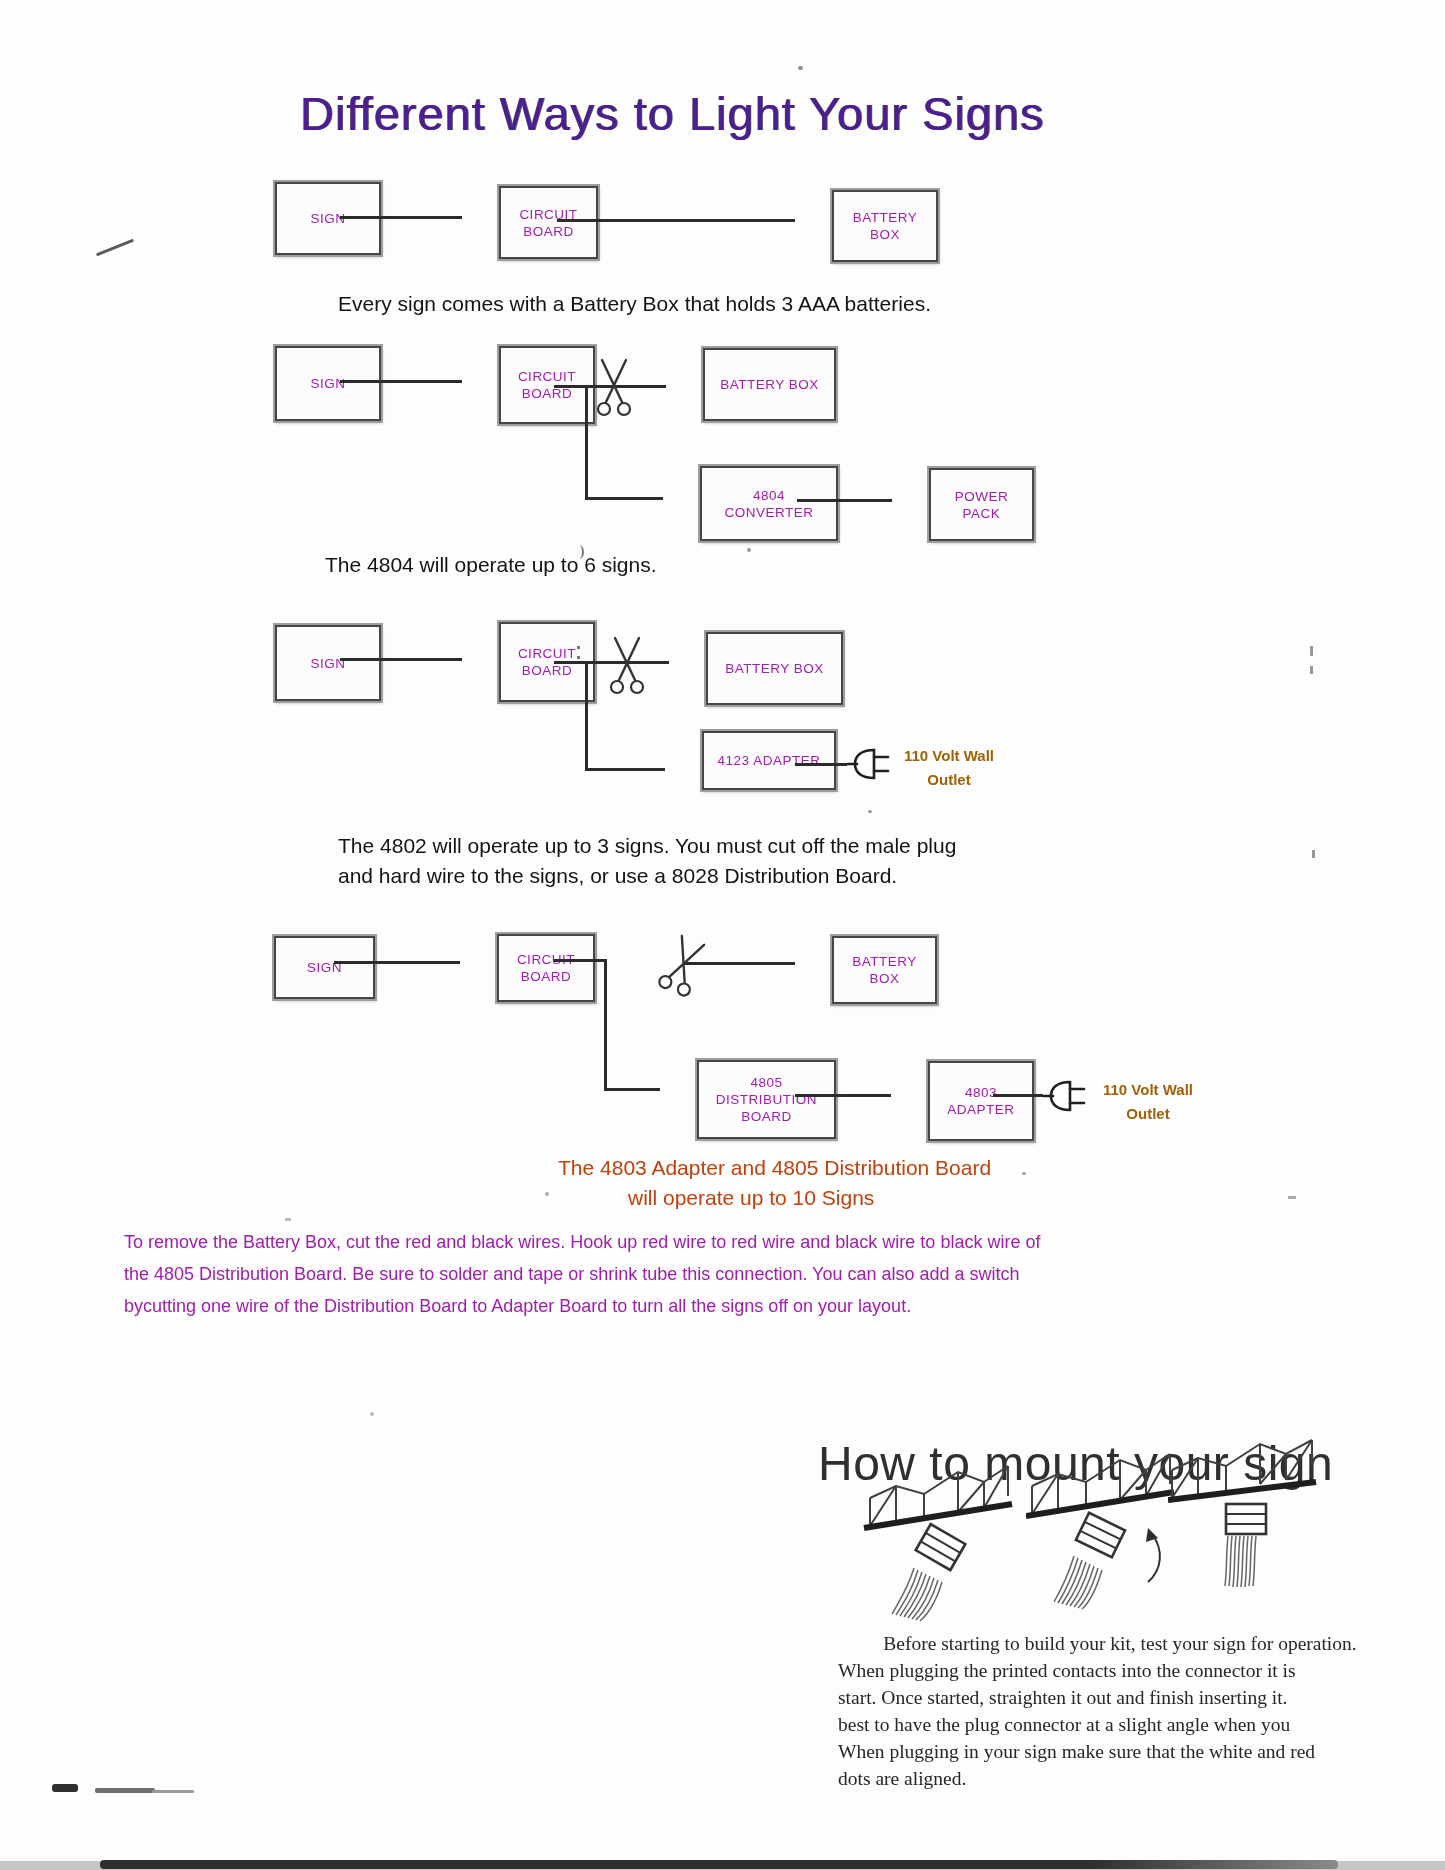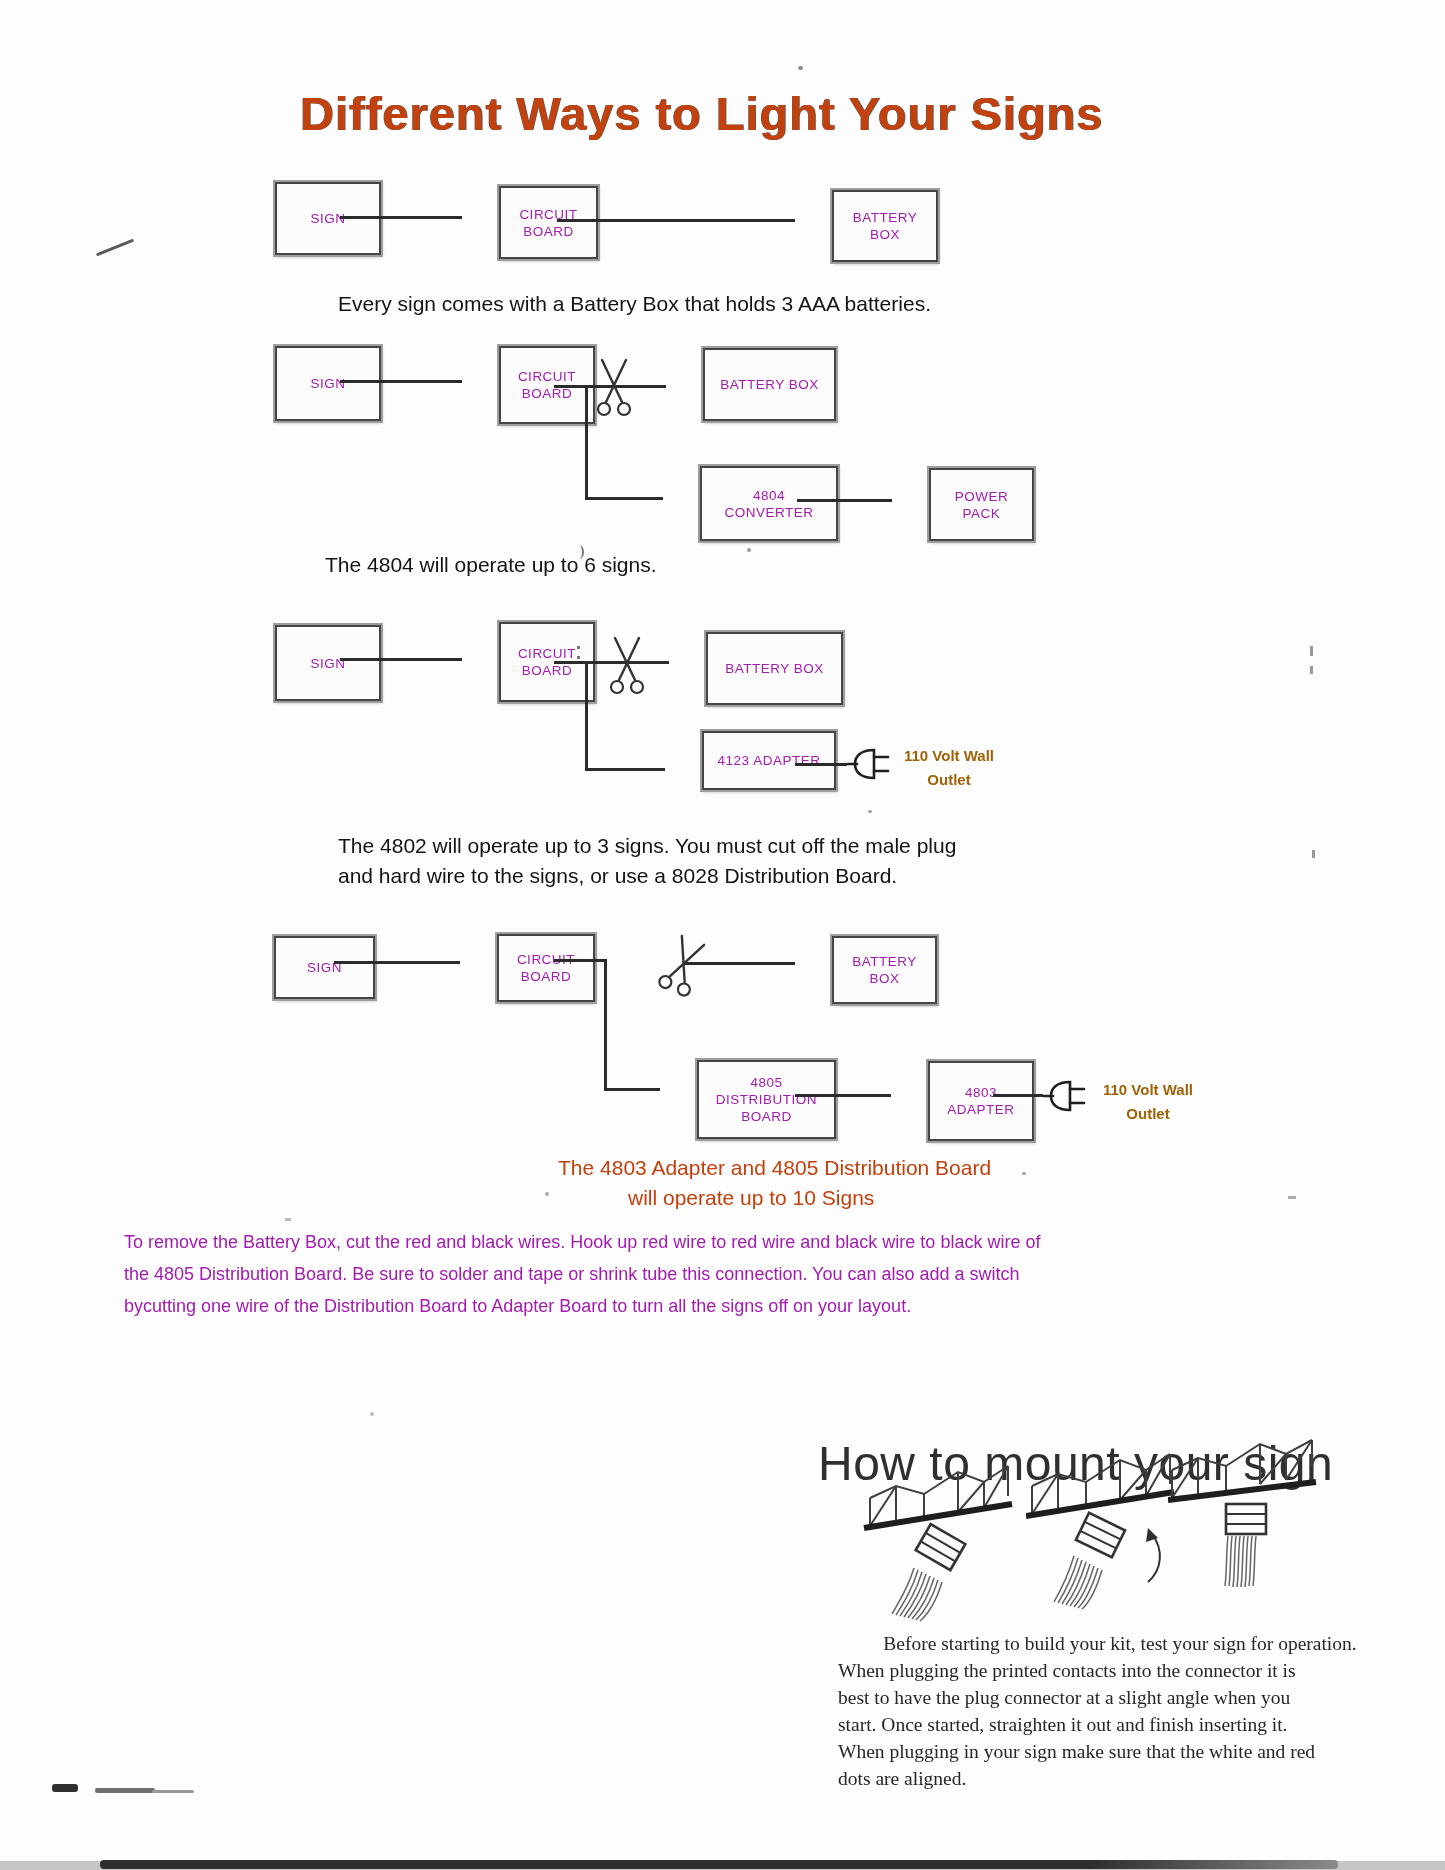--- a/index.html
+++ b/index.html
@@ -1,18 +1,18 @@
 <!DOCTYPE html>
 <html><head>
 <meta charset="utf-8">
 <style>
   html,body{margin:0;padding:0;background:#e8e8e8;}
   .page{position:relative;width:1445px;height:1870px;background:#fdfdfd;margin:0 auto;
         font-family:"Liberation Sans",sans-serif;overflow:hidden;color:#1c1c1c;}
-  .title{position:absolute;font-size:47px;font-weight:bold;color:#c2410c;letter-spacing:1px;
+  .title{position:absolute;font-size:47px;font-weight:normal;color:#4c1d95;letter-spacing:1px;
          white-space:nowrap;text-shadow:0.8px 0 0 #5a5a5a, -0.5px 0 0 #5a5a5a;}
   .box{position:absolute;background:#fcfcfc;border:2px solid #454545;
        box-shadow:0 0 0 2px #9e9e9e, 1px 2px 3px rgba(60,60,60,.35);
        display:flex;flex-direction:column;align-items:center;justify-content:center;
        text-align:center;font-size:13.5px;line-height:17px;letter-spacing:.5px;color:#a21caf;margin-left:37px;}
   .hl{position:absolute;height:3px;background:#2b2b2b;}
   .vl{position:absolute;width:3px;background:#2b2b2b;}
   .cap{position:absolute;font-size:21px;color:#141414;white-space:nowrap;}
   .italic{color:#c2410c;}
   .scissors{position:absolute;}
@@ -266,22 +266,22 @@
         <path d="M80 112 C78 130 79 146 77 163"></path>
         <path d="M84 112 C82 130 83 146 81 162"></path>
         <path d="M88 112 C86 130 87 146 85 162"></path>
       </g>
     </svg>
   </div>
 
   <div class="mount-text" style="left:838px;top:1630px;width:550px">
     <div class="indent">Before starting to build your kit, test your sign for operation.</div>
     <div>When plugging the printed contacts into the connector it is</div>
+    <div>start. Once started, straighten it out and finish inserting it.</div>
     <div>best to have the plug connector at a slight angle when you</div>
-    <div>start. Once started, straighten it out and finish inserting it.</div>
     <div>When plugging in your sign make sure that the white and red</div>
     <div>dots are aligned.</div>
   </div>
 
   <div class="art" style="left:95px;top:246px;width:40px;height:3px;background:#5a5a5a;border-radius:2px;transform:rotate(-22deg)"></div>
   <div class="art" style="left:798px;top:66px;width:5px;height:4px;background:#8a8a8a;border-radius:50%"></div>
   <div class="art" style="left:747px;top:548px;width:4px;height:4px;background:#9a9a9a;border-radius:50%"></div>
   <div class="art" style="left:574px;top:545px;width:8px;height:14px;border-right:2px solid #777;border-radius:50%"></div>
   <div class="art" style="left:868px;top:810px;width:4px;height:3px;background:#999;border-radius:50%"></div>
   <div class="art" style="left:577px;top:646px;width:3px;height:3px;background:#777"></div>

